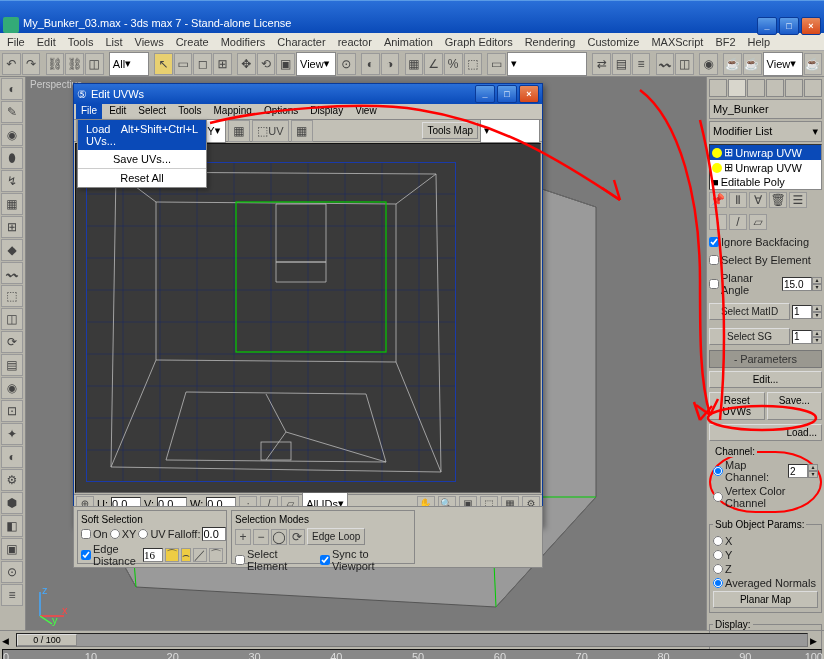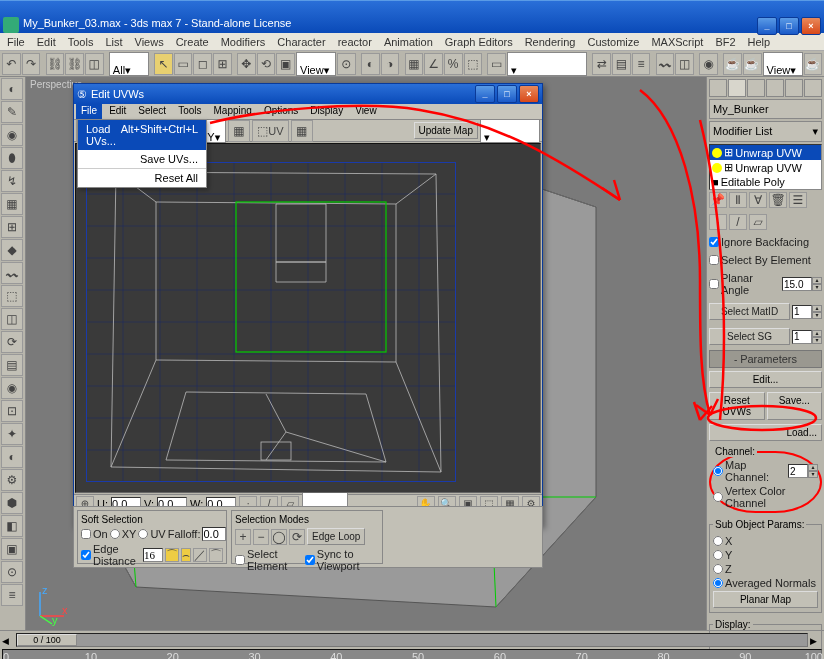--- a/index.html
+++ b/index.html
@@ -9,21 +9,21 @@
 .titlebar .ttext{flex:1}
 .winbtns{display:flex;gap:2px}
 .winbtn{width:20px;height:18px;background:linear-gradient(#5a9be6,#1a5ac8);border:1px solid #0a3a98;border-radius:2px;display:flex;align-items:center;justify-content:center;color:#fff;font-size:9px;font-weight:bold}
 .winbtn.close{background:linear-gradient(#e8895a,#d8491a)}
 .menubar{height:18px;background:#e8e6dc;display:flex;align-items:center;padding:0 2px;gap:2px;border-bottom:1px solid #aaa}
 .menubar span{padding:1px 5px;color:#333}
 .toolbar1{height:26px;background:#b8b6ac;display:flex;align-items:center;padding:2px;gap:1px;border-bottom:1px solid #888}
 .tb-btn{width:22px;height:22px;background:#c2c0b6;border:1px solid #999;display:flex;align-items:center;justify-content:center;font-size:12px;color:#444}
 .tb-btn.wide{width:auto;padding:0 4px}
 .tb-sep{width:4px;height:22px}
-.tb-combo{height:18px;background:#fff;border:1px solid #888;padding:11px 3px;display:flex;align-items:flex-start;min-width:40px}
+.tb-combo{height:18px;background:#fff;border:1px solid #888;padding:11px 3px;display:flex;align-items:center;min-width:40px}
 .main{display:flex;height:553px}
 .ltoolbar{width:26px;background:#b8b6ac;border-right:1px solid #888;display:flex;flex-direction:column;gap:1px;padding:1px}
 .ltoolbar .tb-btn{width:22px;height:22px}
 .viewport{flex:1;background:#7a7a7a;position:relative;overflow:hidden}
 .vplabel{position:absolute;top:2px;left:4px;color:#ccc;font-size:10px}
 .geom{position:absolute;top:60px;left:20px;width:560px;height:490px}
 .rpanel{width:118px;background:#b8b6ac;border-left:1px solid #888;padding:2px;display:flex;flex-direction:column;gap:2px}
 .rpanel-tabs{display:flex;gap:1px;height:20px}
 .rpanel-tabs .tab{width:18px;height:18px;background:#c2c0b6;border:1px solid #888}
 .rpanel-tabs .tab.active{background:#d8d6cc}
@@ -58,21 +58,21 @@
 .uvtitle .ttext{flex:1}
 .uvmenu{height:16px;background:#c8c6bc;display:flex;gap:2px;padding:0 2px;border-bottom:1px solid #888}
 .uvmenu span{padding:1px 5px;font-size:10px}
 .uvmenu span.open{background:#0a4ab8;color:#fff}
 .uvtoolbar{height:22px;background:#c2c0b6;display:flex;align-items:center;gap:2px;padding:2px;border-bottom:1px solid #888}
 .uvcanvas{height:350px;background:#3a3a3a;border:1px inset #666;position:relative;margin:1px}
 .uvgrid{position:absolute;top:18px;left:10px;width:370px;height:320px}
 .uvstatus{height:18px;background:#c2c0b6;border-top:1px solid #888;display:flex;align-items:center;gap:3px;padding:2px;font-size:10px}
 .uvstatus .tb-btn{width:18px;height:16px;font-size:10px}
 .dropdown{position:absolute;top:119px;left:77px;width:130px;background:#fff;border:1px solid #888;box-shadow:2px 2px 4px rgba(0,0,0,.3);z-index:10}
-.dropdown div{padding:3px 8px;font-size:10px;display:flex;justify-content:flex-end}
+.dropdown div{padding:3px 8px;font-size:10px;display:flex;justify-content:center}
 .dropdown div.hl{background:#0a4ab8;color:#fff}
 
 .softpanel{position:absolute;top:506px;left:73px;width:470px;height:62px;background:#c2c0b6;border:1px solid #888;display:flex;padding:3px;gap:4px}
 .softbox{border:1px solid #888;padding:3px;font-size:10px}
 .softbox .title{font-size:10px;margin-bottom:2px}
 
 .redlayer{position:absolute;top:0;left:0;width:824px;height:659px;pointer-events:none;z-index:100}
 </style>
 </head>
 <body>
@@ -399,21 +399,21 @@
     <div class="tb-btn">✥</div>
     <div class="tb-btn">⟲</div>
     <div class="tb-btn">▣</div>
     <div class="tb-btn">⬚</div>
     <div class="tb-btn">⇄</div>
     <div class="tb-combo" style="min-width:30px"><span>XY</span>▾</div>
     <div class="tb-btn">▦</div>
     <div class="tb-btn wide">⬚ <span>UV</span></div>
     <div class="tb-btn">▦</div>
     <div style="flex:1"></div>
-    <div class="rbtn">Update Map</div>
+    <div class="rbtn">Tools Map</div>
     <div class="tb-combo" style="min-width:60px"> ▾</div>
   </div>
   <div class="uvcanvas">
     <svg class="uvgrid" viewBox="0 0 370 320">
       <g stroke="#1a2a6a" stroke-width="0.5">
         <line x1="0" y1="0" x2="370" y2="0"></line>
           <line x1="0" y1="32" x2="370" y2="32"></line>
           <line x1="0" y1="64" x2="370" y2="64"></line>
           <line x1="0" y1="96" x2="370" y2="96"></line>
           <line x1="0" y1="128" x2="370" y2="128"></line>
@@ -504,21 +504,21 @@
     <div class="rrow">
         <input type="checkbox" class="rchk" checked="" style="">
         <span>Edge Distance</span> 
         <input style="width: 20px; border: 1px inset rgb(136, 136, 136); font-family: Liberation Serif, serif;" value="16">
       <div class="tb-btn" style="width:14px;height:14px;background:#ec4">⌒</div>
       <div class="tb-btn" style="width:14px;height:14px;background:#ec4">⌢</div>
       <div class="tb-btn" style="width:14px;height:14px">／</div>
       <div class="tb-btn" style="width:14px;height:14px">⌒</div>
     </div>
   </div>
-  <div class="softbox" style="width:152px">
+  <div class="softbox" style="width:184px">
     <div class="title">Selection Modes</div>
     <div class="rrow">
       <div class="tb-btn" style="width:16px;height:16px">+</div>
       <div class="tb-btn" style="width:16px;height:16px">−</div>
       <div class="tb-btn" style="width:16px;height:16px">◯</div>
       <div class="tb-btn" style="width:16px;height:16px">⟳</div>
       <div class="rbtn">Edge Loop</div>
     </div>
     <div class="rrow">
         <input type="checkbox" class="rchk" style="">

